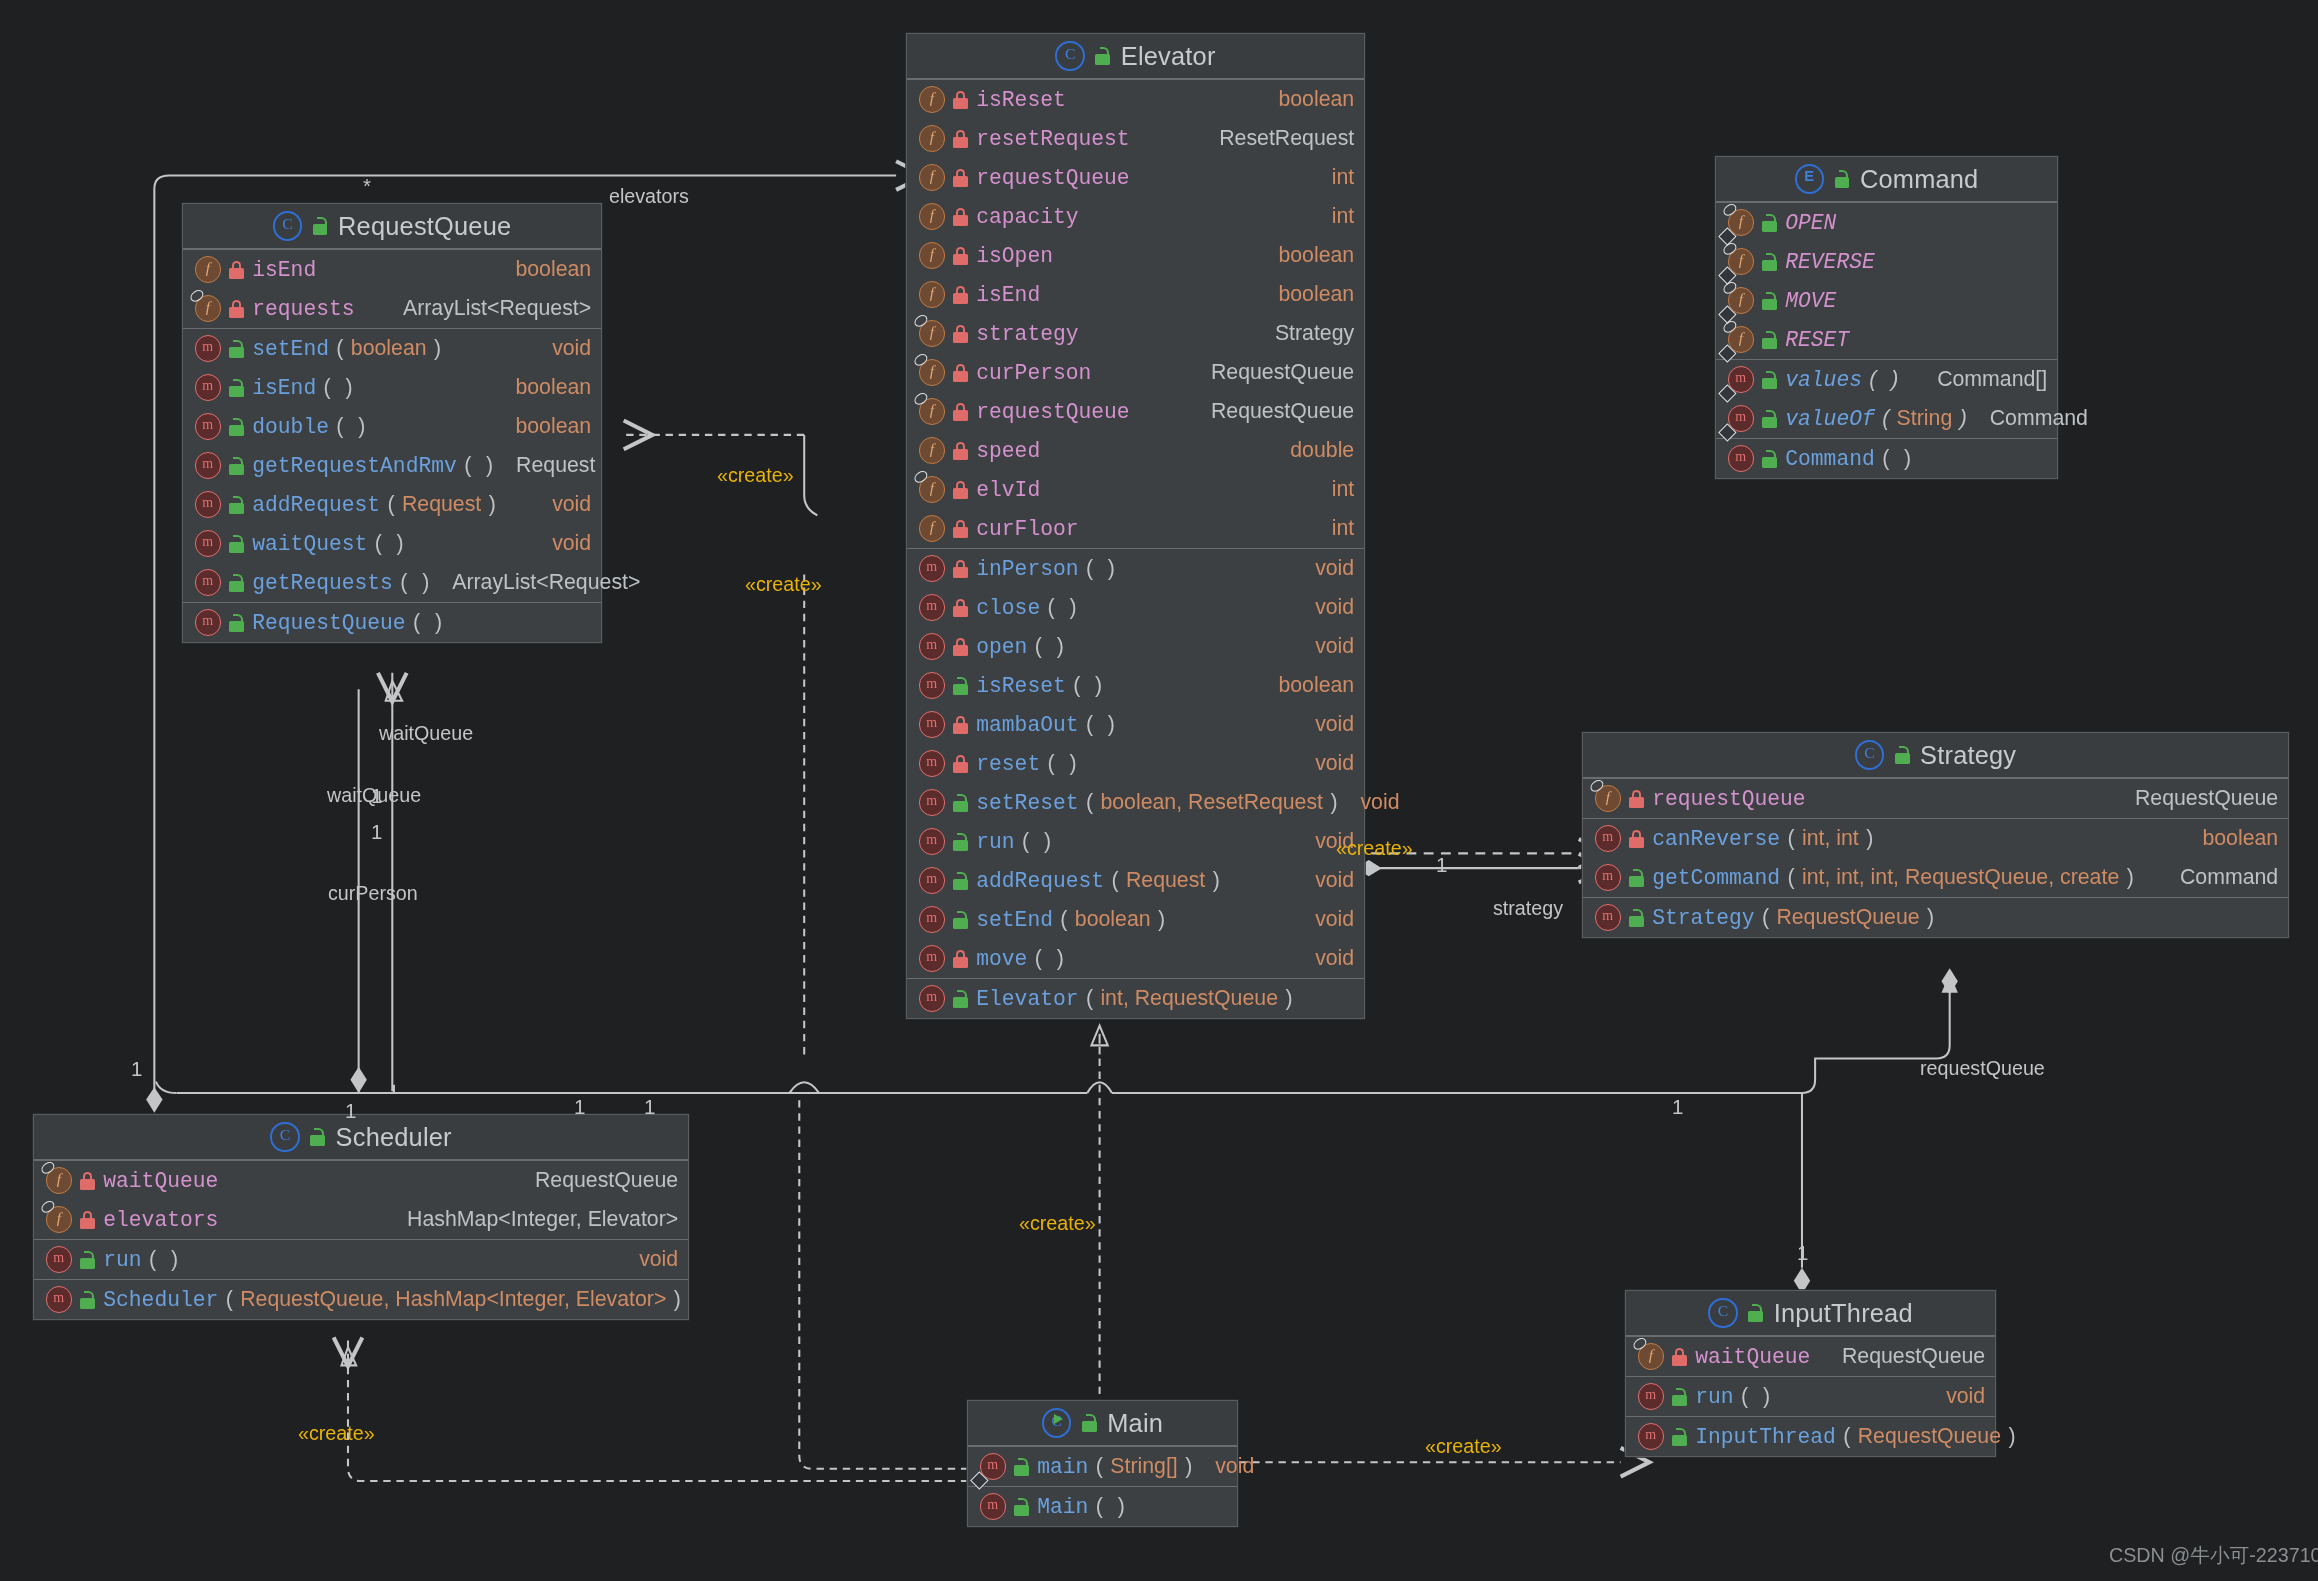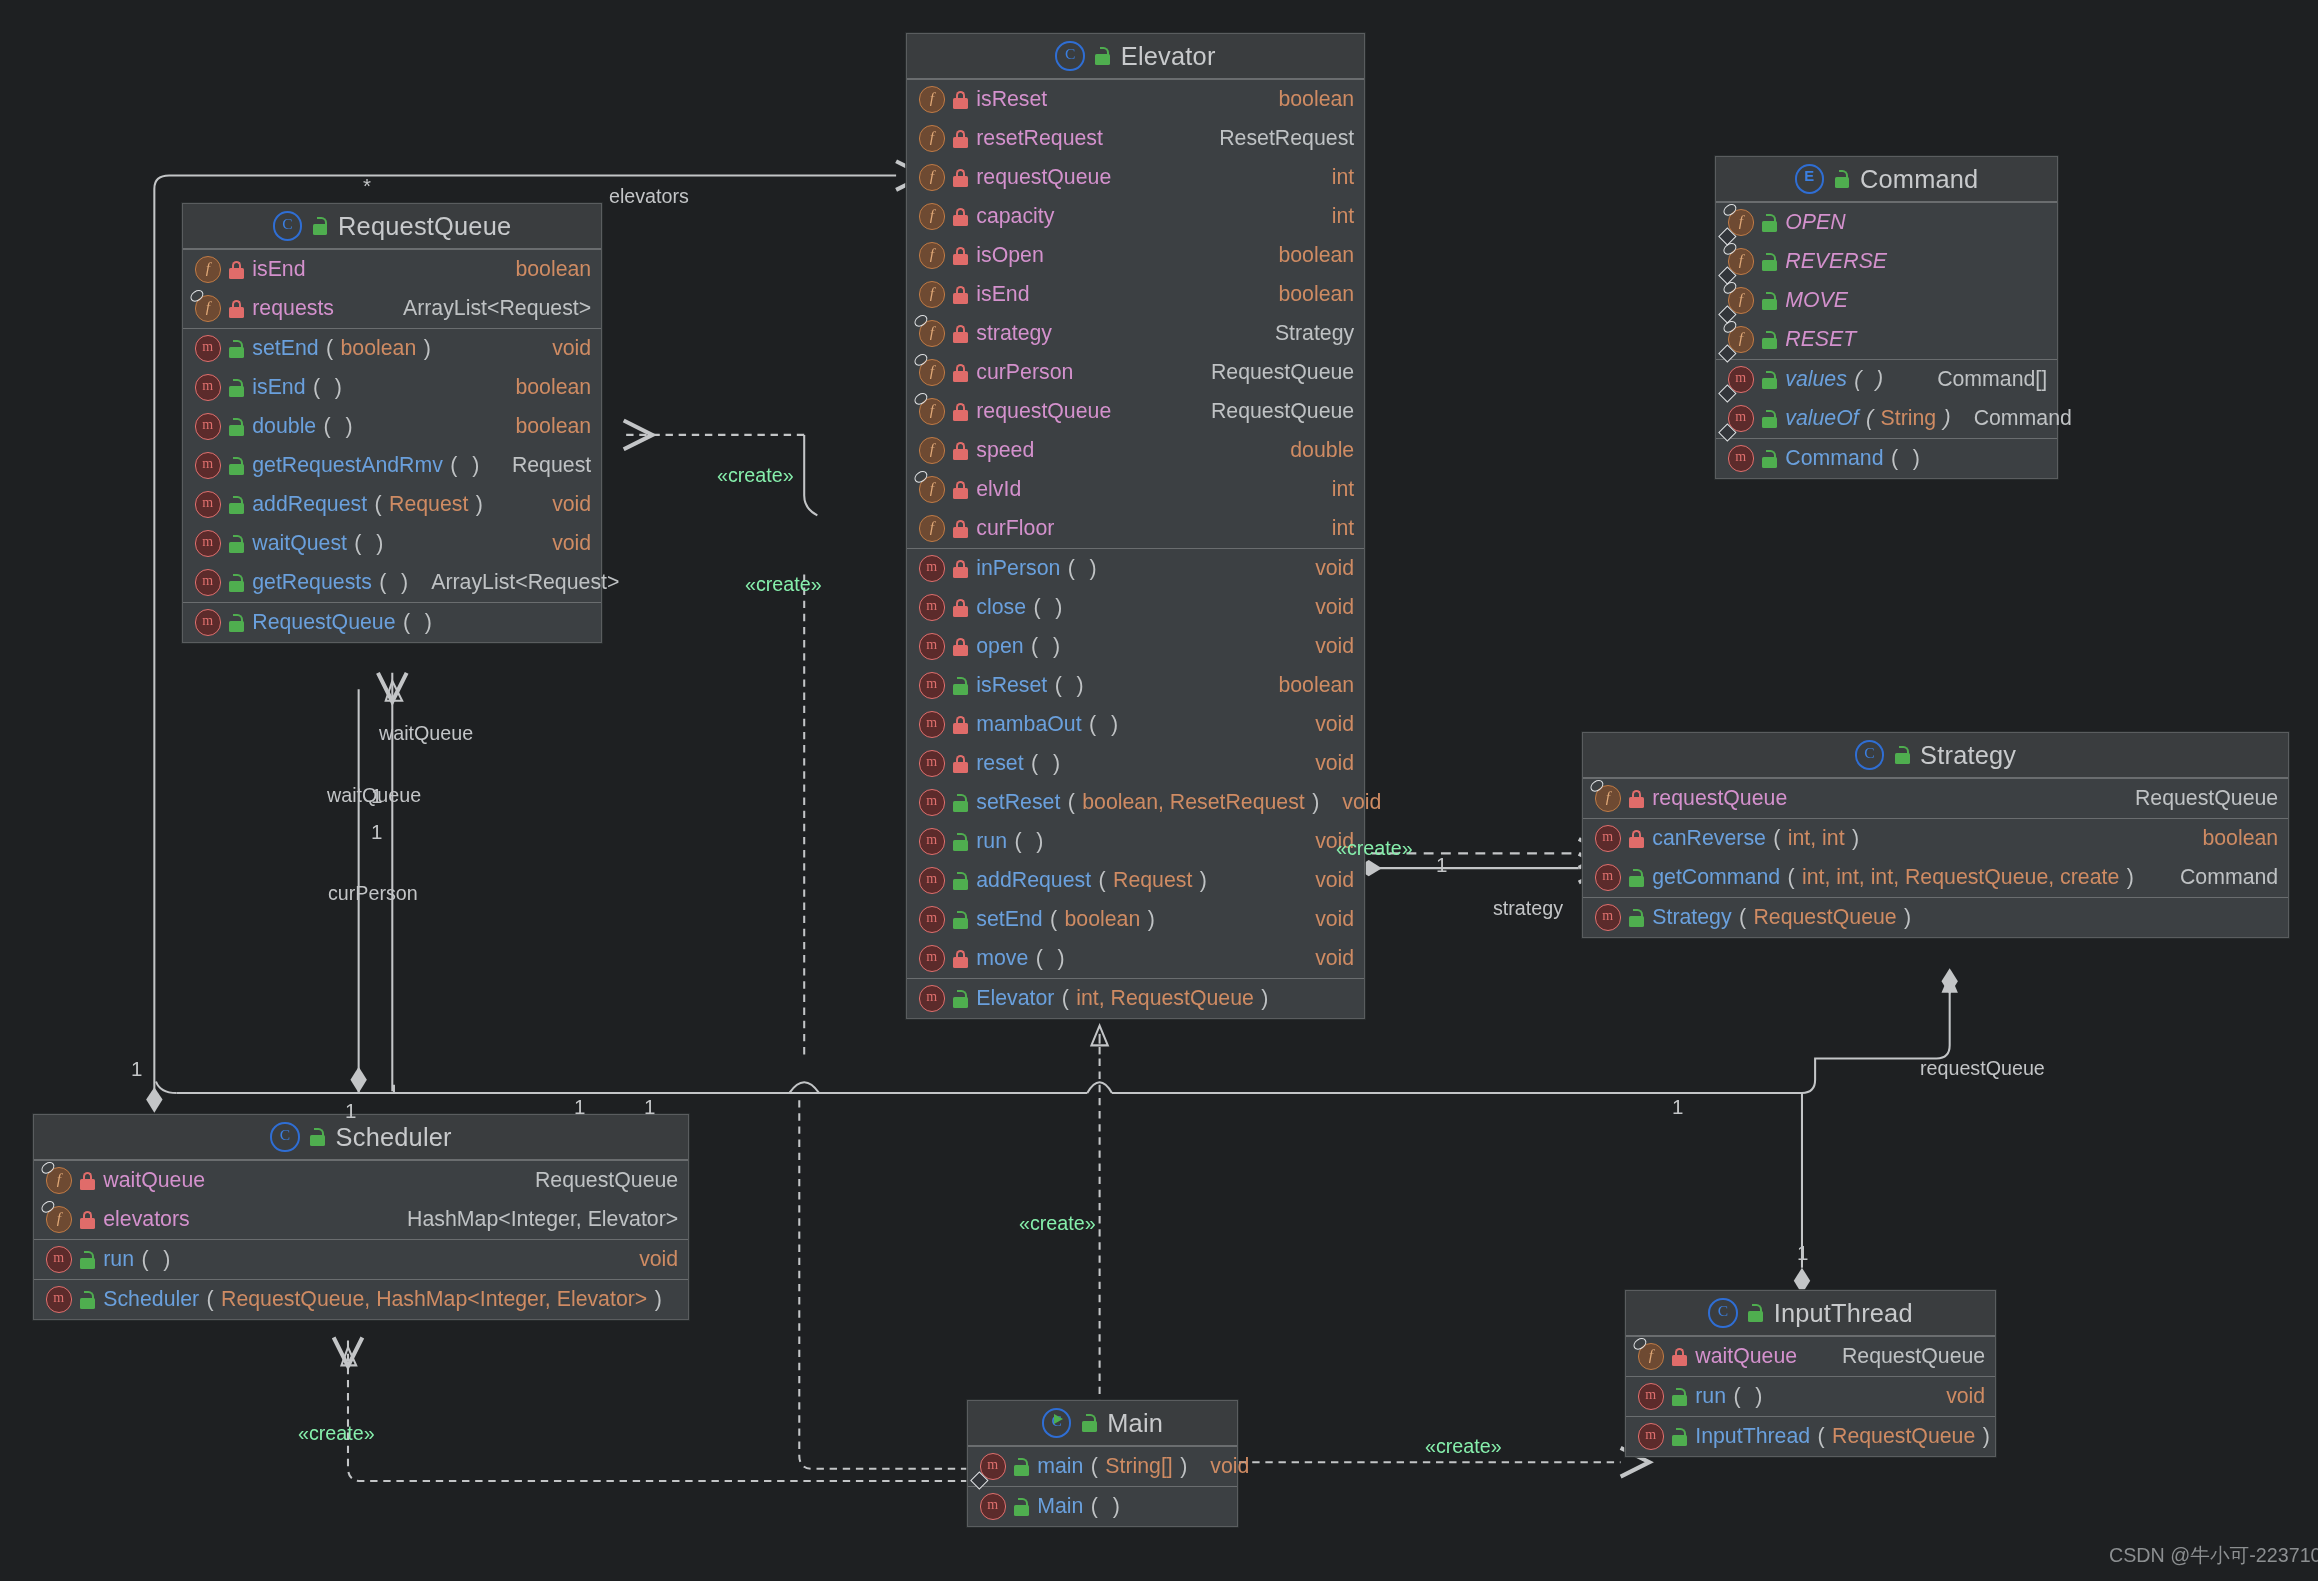--- a/index.html
+++ b/index.html
@@ -28,21 +28,21 @@
   }
   .cls .hdr .title{
     color:#c8cacc;font-size:25.4px;letter-spacing:0.2px;white-space:nowrap;
   }
   .cls .sect{border-top:0.8px solid #6a6d6f;}
   .cls .sect:first-of-type{border-top:none;}
   .row{
     display:flex;align-items:center;height:39px;padding:0 9.8px 0 11.5px;gap:7.4px;
     white-space:nowrap;font-size:21.3px;
   }
-  .row .nm{flex:0 0 auto;}
+  .row .nm{flex:0 0 auto;font-family:Liberation Mono, monospace;}
   .row .spacer{flex:1 1 auto;min-width:8.2px;}
   .row .ty{flex:0 0 auto;color:#bfc2c4;}
   .ty.prim{color:#cf8b63;}
   .nm.field{color:#d491cd;}
   .nm.meth{color:#6aa0dd;}
   .nm.enumc{color:#d491cd;font-style:italic;}
   .nm.smeth{font-style:italic;}
   .args{color:#cf8b63;}
   .paren{color:#bfc2c4;}
 
@@ -66,21 +66,21 @@
   .lock{flex:0 0 auto;width:16.4px;height:18px;position:relative;}
   .lock .body{position:absolute;left:0.8px;bottom:0;width:14.8px;height:10.7px;border-radius:1.6px;}
   .lock .sh{position:absolute;left:3.3px;top:0;width:9px;height:9px;border-radius:4.9px 4.9px 0 0;border-width:2.1px;border-style:solid;border-bottom:none;box-sizing:border-box;}
   .lock.priv .body{background:#e06c6a;}
   .lock.priv .sh{border-color:#e06c6a;}
   .lock.pub .body{background:#4fae4f;}
   .lock.pub .sh{border-color:#4fae4f;left:4.9px;width:9.8px;border-left:none;border-radius:0 5.7px 0 0;}
 
   
   .elbl{position:absolute;color:#c3c5c7;font-size:19.7px;white-space:nowrap;}
-  .elbl.stereo{color:#86efac;}
+  .elbl.stereo{color:#eab308;}
   .elbl.mult{font-size:20.5px;color:#c3c5c7;}
   .watermark{position:absolute;color:#8c8f91;font-size:19.7px;white-space:nowrap;}
 </style>
 </head>
 <body>
 
 <div id="canvas">
 
 <svg class="edges" viewBox="0 0 2826 1928">
   <defs>

